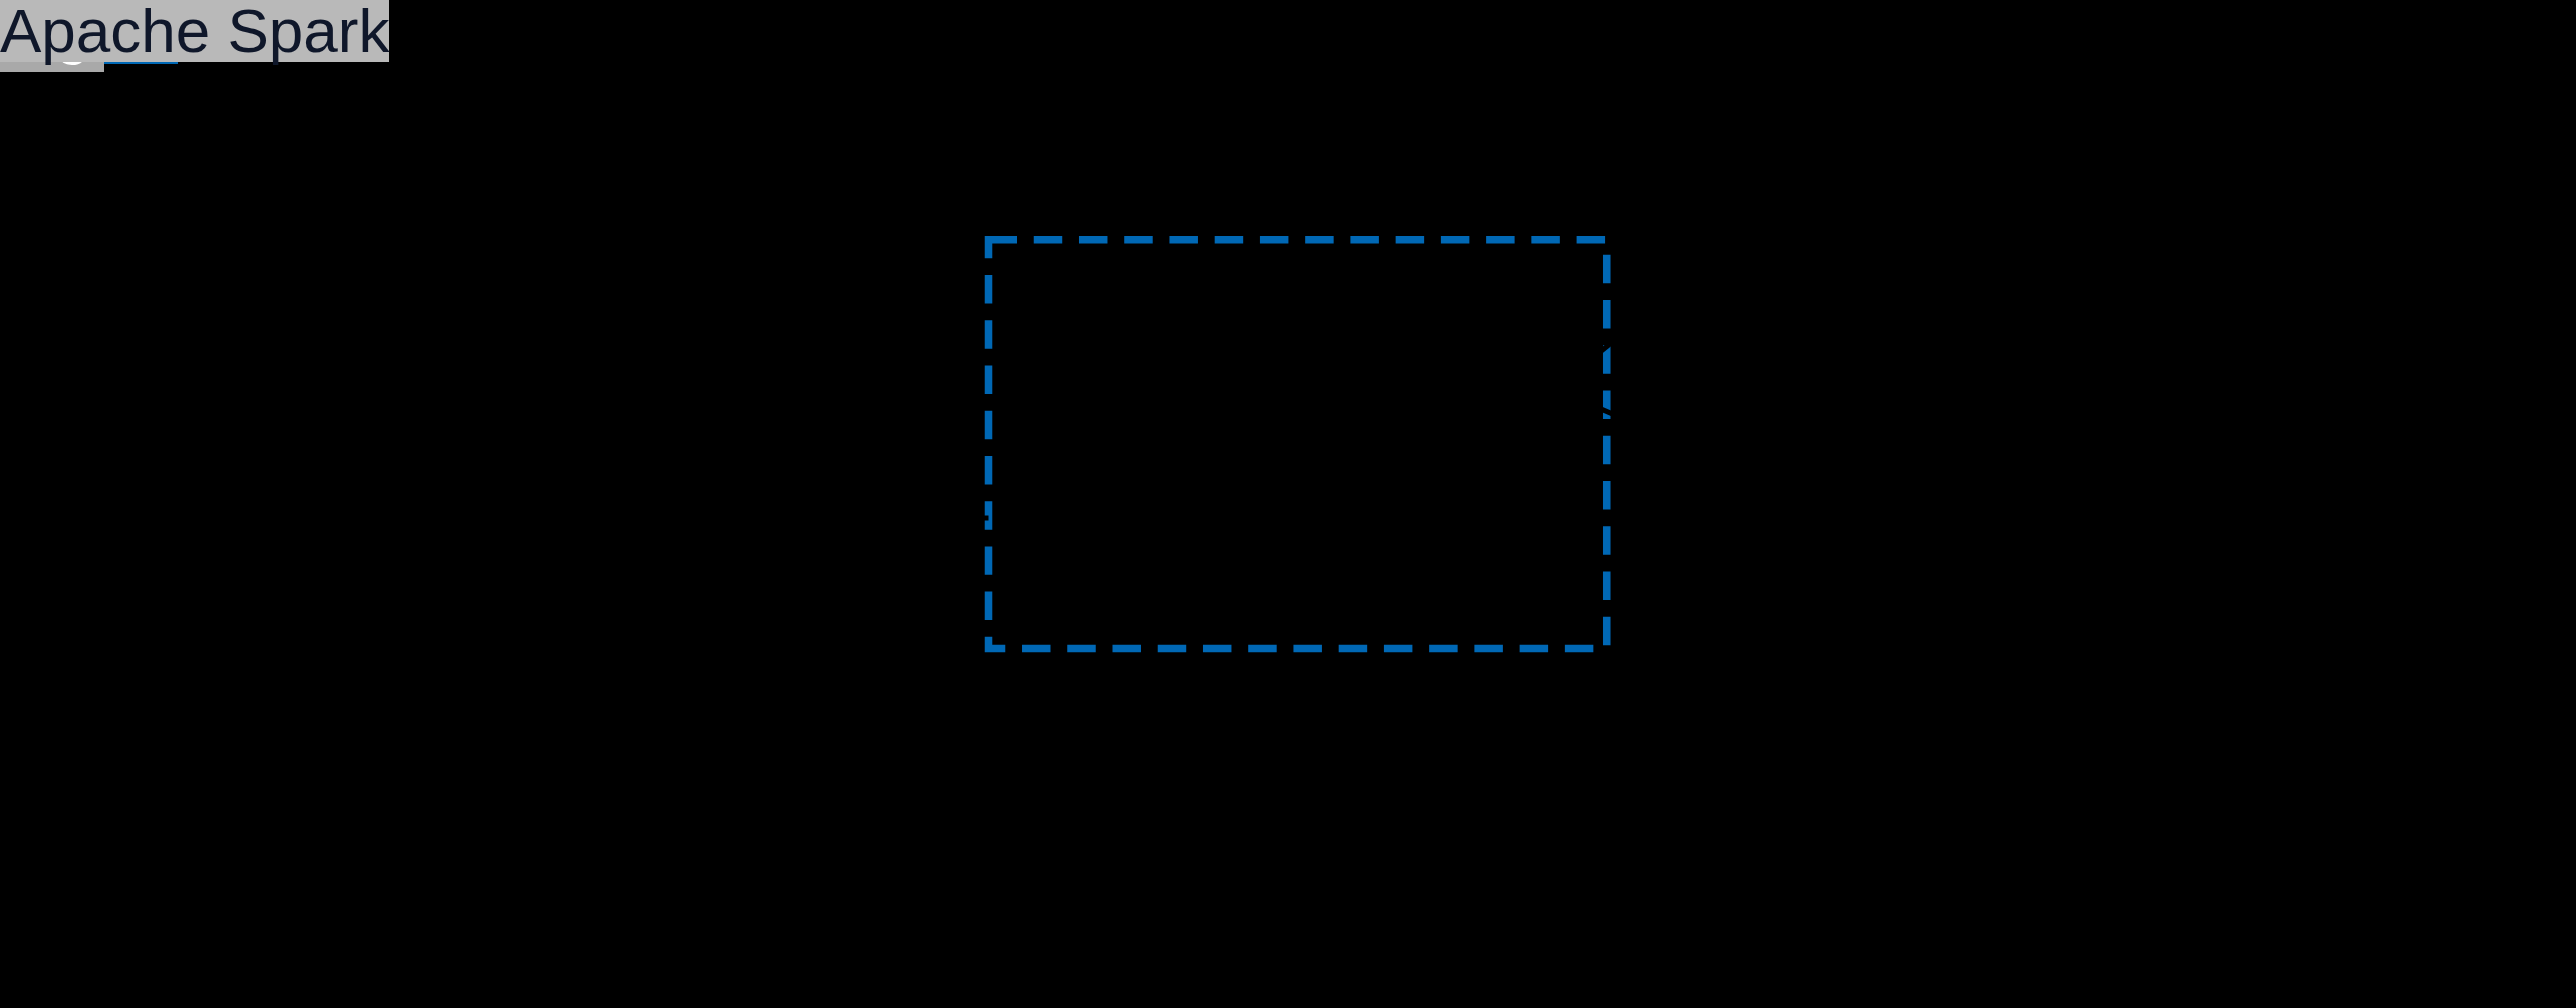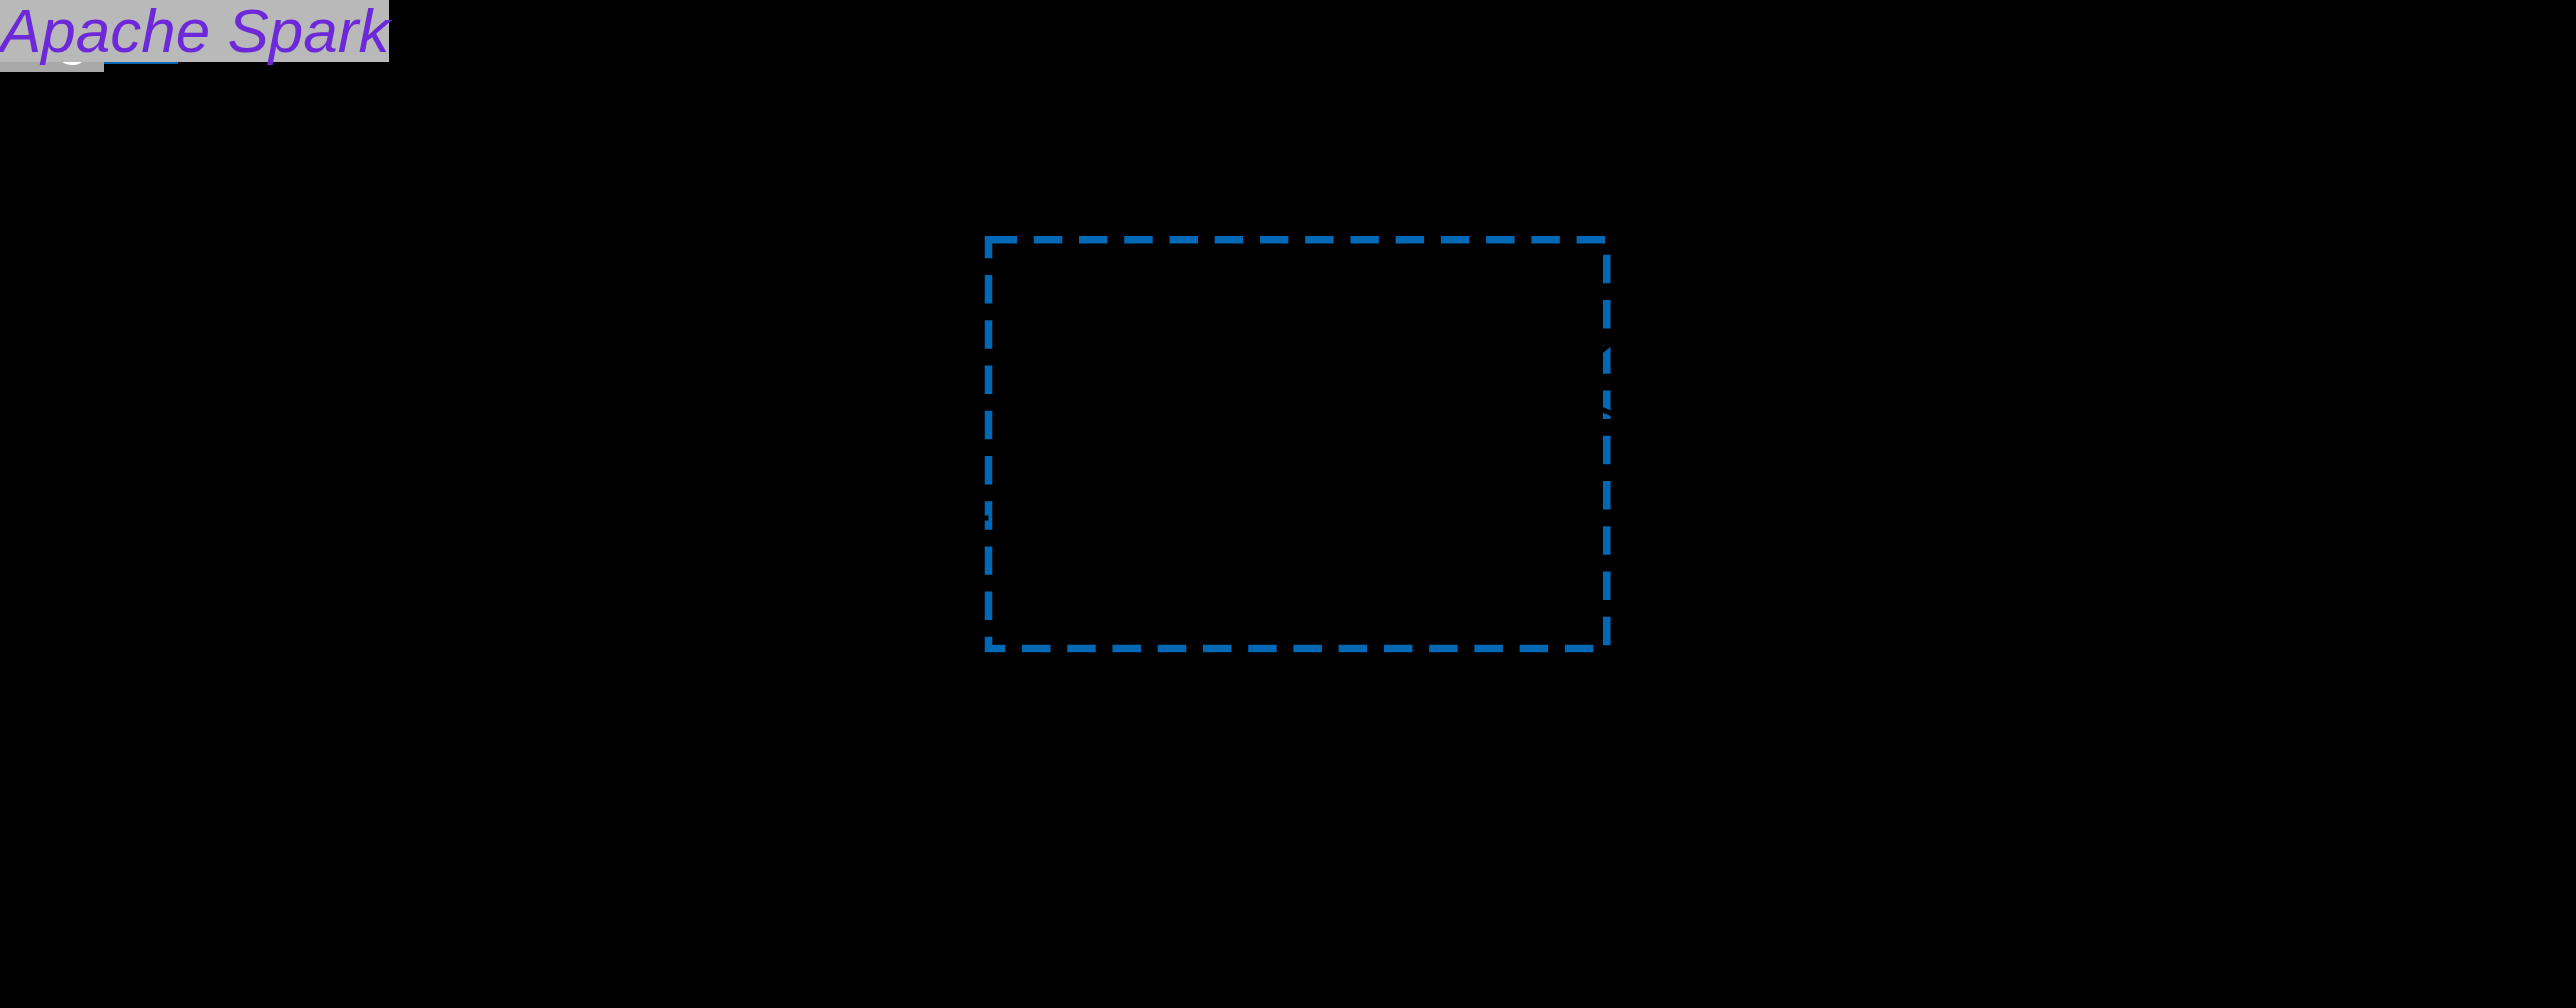--- a/index.html
+++ b/index.html
@@ -81,18 +81,18 @@
   </svg>
 
   <div class="box" id="b-user-apps" style="background-color: rgb(248, 220, 136); color: rgb(0, 0, 0);">
     <span>User Apps</span>
   </div>
 
   <div class="box" id="b-bigdl" style="background-color: rgb(30, 154, 250); color: rgb(255, 255, 255);">
     <span>BigDL</span>
   </div>
 
-  <div class="box" id="b-spark" style="background-color: rgb(185, 185, 185); color: #6d28d9; font-style: italic;">
+  <div class="box" id="b-spark" style="background-color: rgb(185, 185, 185); color: #0f172a;">
     <span>Apache Spark</span>
   </div>
 
 </div>
 
 
 </body></html>

